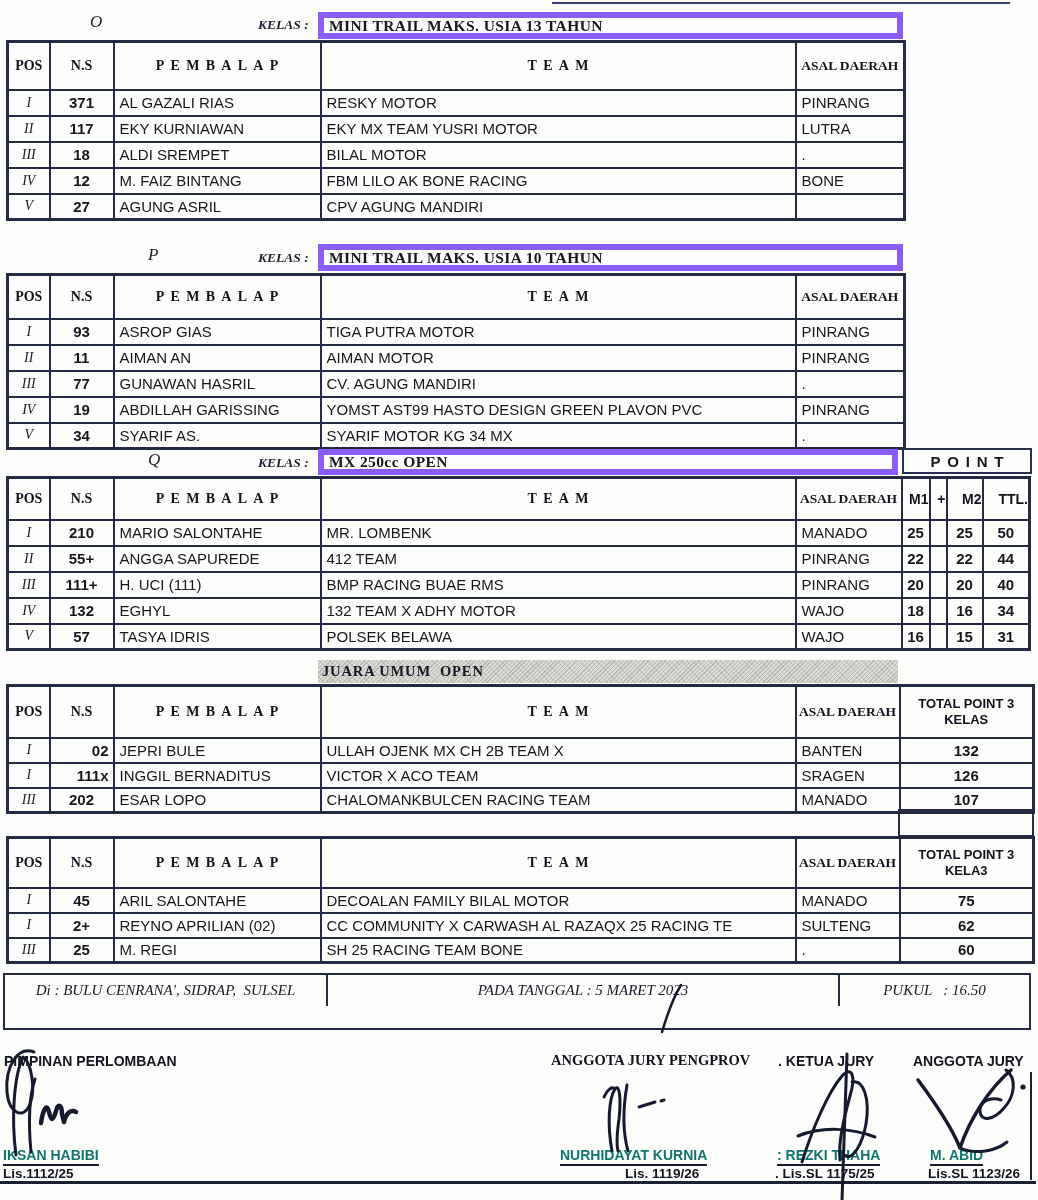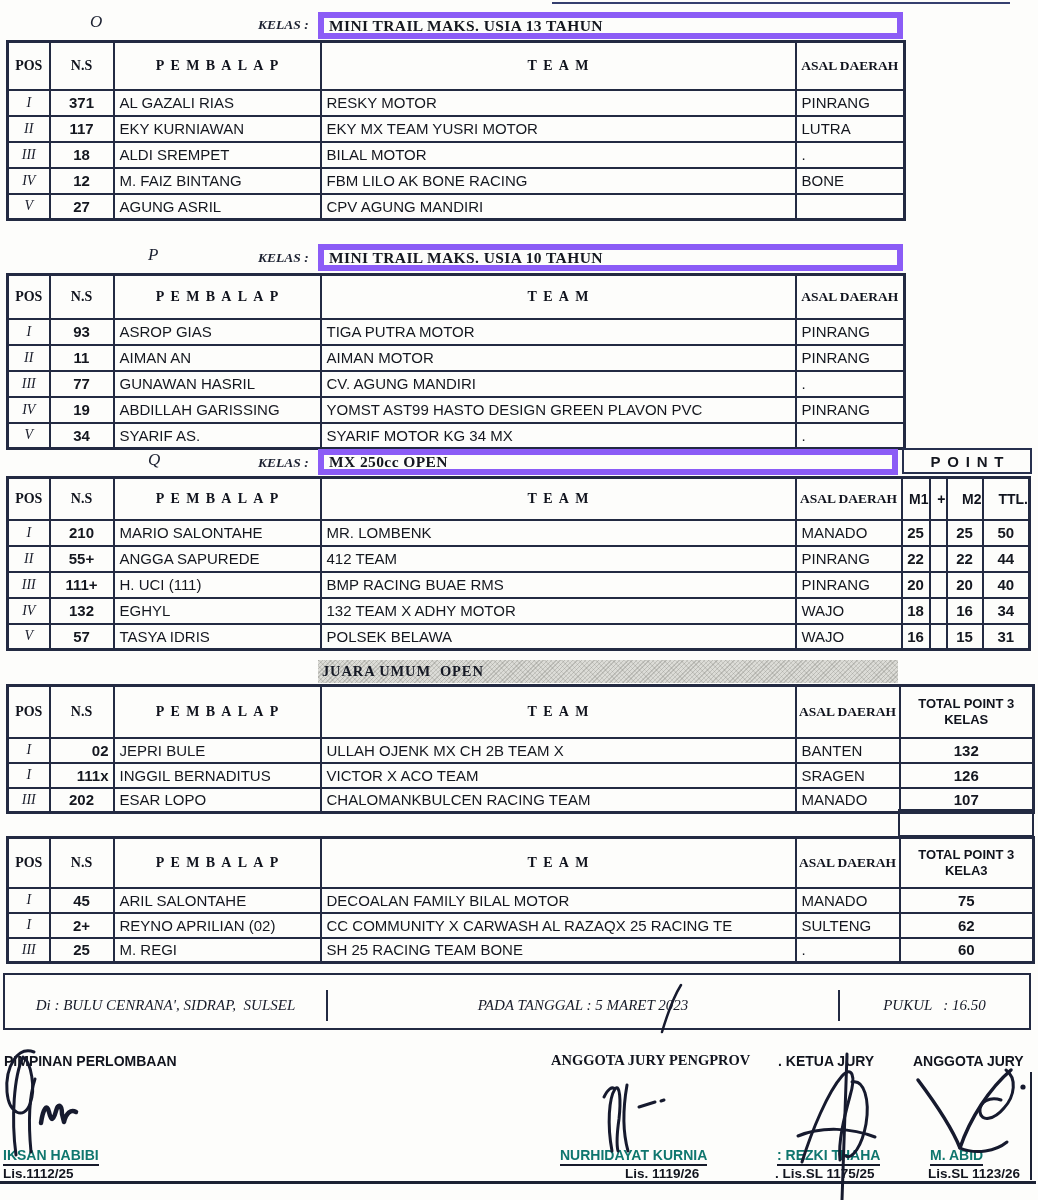--- a/index.html
+++ b/index.html
@@ -49,21 +49,21 @@
         background-image:repeating-linear-gradient(135deg,rgba(110,110,104,.28) 0 1px,transparent 1px 3px),
                          repeating-linear-gradient(45deg,rgba(140,140,132,.22) 0 1px,transparent 1px 4px);}
   .band span{font-family:"Liberation Serif",serif;font-weight:700;font-size:14.5px;
              letter-spacing:.06em;white-space:pre;color:#141824;}
 
   
   .footer-box{position:absolute;border:2.5px solid #232a42;box-sizing:border-box;background:#fdfdfb;}
   .footer-title{height:23px;display:flex;align-items:center;justify-content:center;
                 border-bottom:2px solid #232a42;font-family:"Liberation Serif",serif;
                 font-style:italic;font-weight:700;font-size:15.5px;white-space:pre;}
-  .footer-row{display:flex;height:31px;margin-top:15px;}
+  .footer-row{display:flex;height:31px;}
   .footer-cell{display:flex;align-items:center;justify-content:center;box-sizing:border-box;
                font-family:"Liberation Serif",serif;font-style:italic;font-size:15px;
                white-space:pre;color:#161a28;}
   .fc1{width:323px;border-right:2px solid #232a42;}
   .fc2{width:512px;border-right:2px solid #232a42;}
   .fc3{flex:1;}
 
   
   .role{position:absolute;font-weight:700;font-size:14px;white-space:pre;color:#11141e;}
   .role.serif{font-family:"Liberation Serif",serif;font-size:14.5px;}

